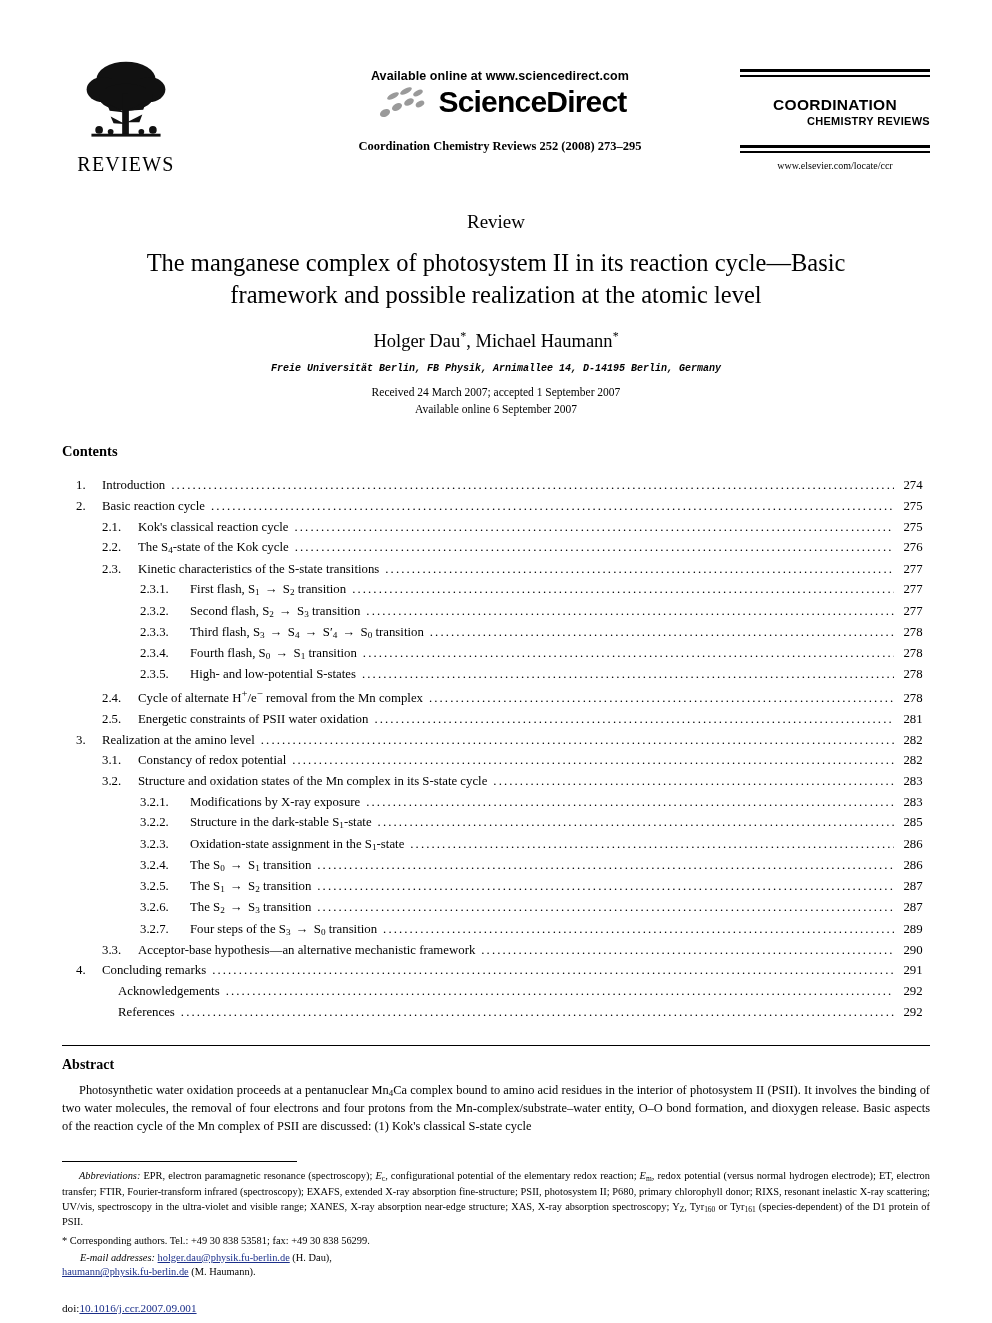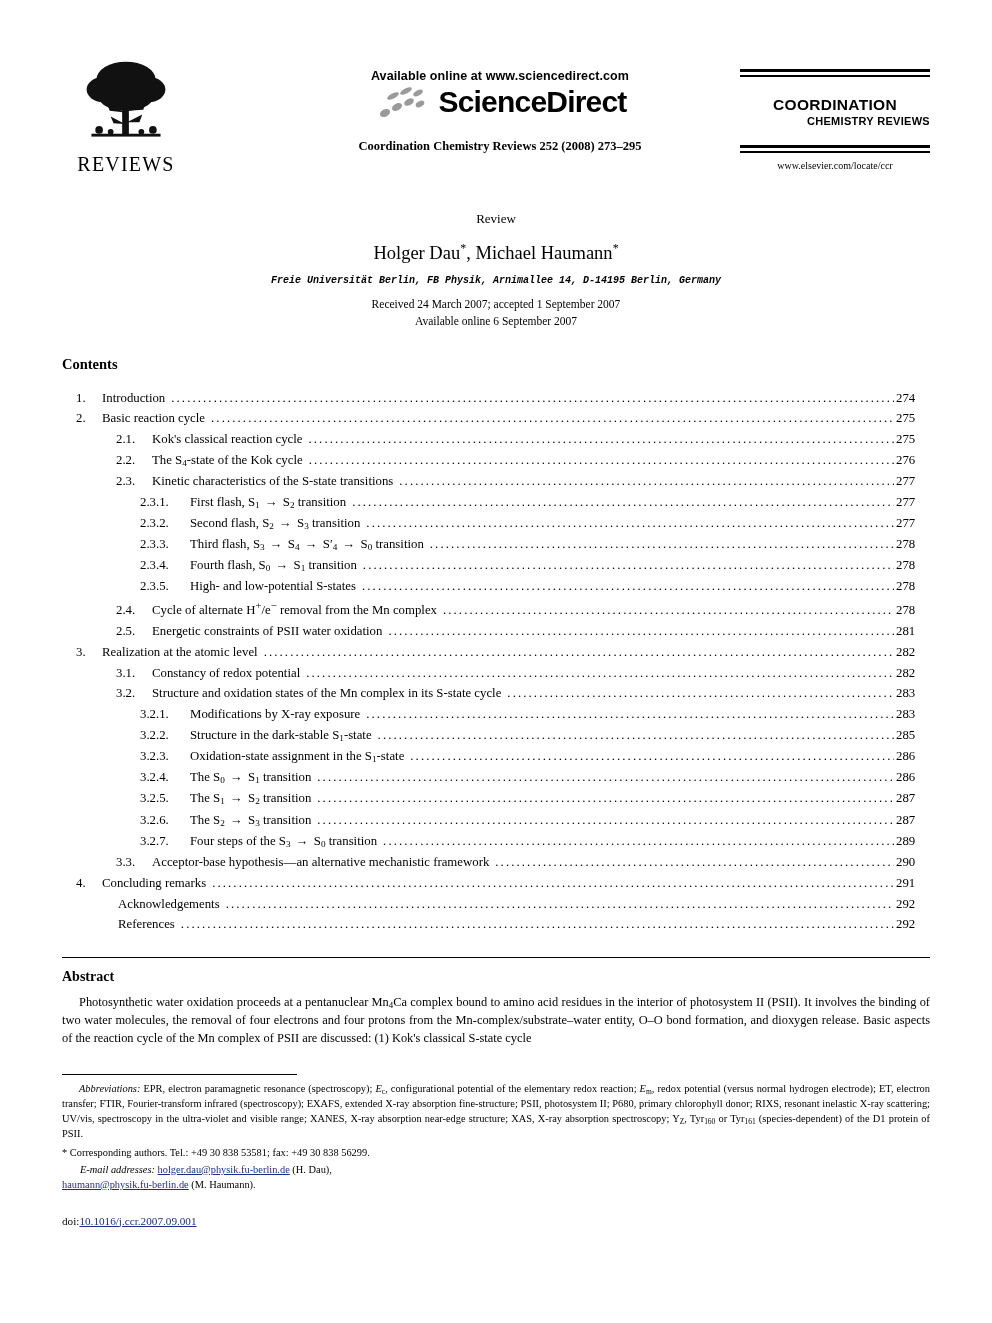--- a/index.html
+++ b/index.html
@@ -107,21 +107,21 @@
     text-align: right;
   }
   .cl-url {
     font-family: "Liberation Serif", serif;
     font-size: 10px;
     margin-top: 7px;
   }
 
   
   .article-head { text-align: center; margin: 6px 95px 0 95px; }
-  .doc-type { font-size: 13px; margin-bottom: 14px; }
+  .doc-type { font-size: 19px; margin-bottom: 14px; }
   .title {
     font-size: 24.5px;
     line-height: 1.30;
     margin: 0 0 18px 0;
     font-weight: normal;
   }
   .authors { font-size: 18.5px; margin-bottom: 11px; }
   .authors sup { font-size: 12px; vertical-align: super; }
   .affiliation {
     font-size: 10px;
@@ -137,32 +137,32 @@
   .contents-title { font-size: 14.5px; font-weight: bold; margin-bottom: 15px; }
   .toc { font-size: 12.8px; }
   .toc-row {
     display: flex;
     align-items: baseline;
     line-height: 1.62;
     white-space: nowrap;
   }
   .toc-num { flex: 0 0 auto; }
   .toc-num.l1 { width: 26px; margin-left: 14px; }
-  .toc-num.l2 { width: 36px; margin-left: 54px; }
+  .toc-num.l2 { width: 36px; margin-left: 40px; }
   .toc-num.l3 { width: 50px; margin-left: 78px; }
   .toc-label { flex: 0 0 auto; padding-right: 4px; }
   .toc-dots {
     flex: 1 1 auto;
     overflow: hidden;
     white-space: nowrap;
     letter-spacing: 2.1px;
     font-size: 12.8px;
     margin: 0 2px;
   }
-  .toc-page { flex: 0 0 auto; width: 34px; text-align: left; }
+  .toc-page { flex: 0 0 auto; width: 34px; text-align: center; }
   .toc-row.nonum .toc-label { margin-left: 56px; }
   sub { font-size: .72em; vertical-align: -0.25em; }
   .arrow { padding: 0 2px; }
 
   
   .abs-rule { border-top: 1px solid #000; margin: 22px 62px 0 62px; }
   .abstract { margin: 11px 62px 0 62px; }
   .abstract h3 { font-size: 14px; font-weight: bold; margin: 0 0 9px 0; }
   .abstract p {
     font-size: 12.4px;
@@ -237,20 +237,21 @@
       <div class="cl-rule-top"></div>
       <div class="cl-title">COORDINATION</div>
       <div class="cl-sub">CHEMISTRY REVIEWS</div>
       <div class="cl-rule-bot"></div>
       <div class="cl-url">www.elsevier.com/locate/ccr</div>
     </div>
   </div>
 
   <div class="article-head">
     <div class="doc-type">Review</div>
+    <h1 class="title">The manganese complex of photosystem II in its reaction cycle—Basic framework and possible realization at the atomic level</h1>
     <div class="authors">
       <span>Holger Dau</span><sup>*</sup><span>, Michael Haumann</span><sup>*</sup>
     </div>
     <div class="affiliation">Freie Universität Berlin, FB Physik, Arnimallee 14, D-14195 Berlin, Germany</div>
     <div class="dates">Received 24 March 2007; accepted 1 September 2007</div>
     <div class="dates">Available online 6 September 2007</div>
   </div>
 
   <div class="contents-wrap">
     <div class="contents-title">Contents</div>
@@ -322,21 +323,21 @@
           <span class="toc-page">278</span>
         </div>
         <div class="toc-row">
           <span class="toc-num l2">2.5.</span>
           <span class="toc-label">Energetic constraints of PSII water oxidation</span>
           <span class="toc-dots">................................................................................................................................................................</span>
           <span class="toc-page">281</span>
         </div>
         <div class="toc-row">
           <span class="toc-num l1">3.</span>
-          <span class="toc-label">Realization at the atomic level</span>
+          <span class="toc-label">Realization at the amino level</span>
           <span class="toc-dots">................................................................................................................................................................</span>
           <span class="toc-page">282</span>
         </div>
         <div class="toc-row">
           <span class="toc-num l2">3.1.</span>
           <span class="toc-label">Constancy of redox potential</span>
           <span class="toc-dots">................................................................................................................................................................</span>
           <span class="toc-page">282</span>
         </div>
         <div class="toc-row">

